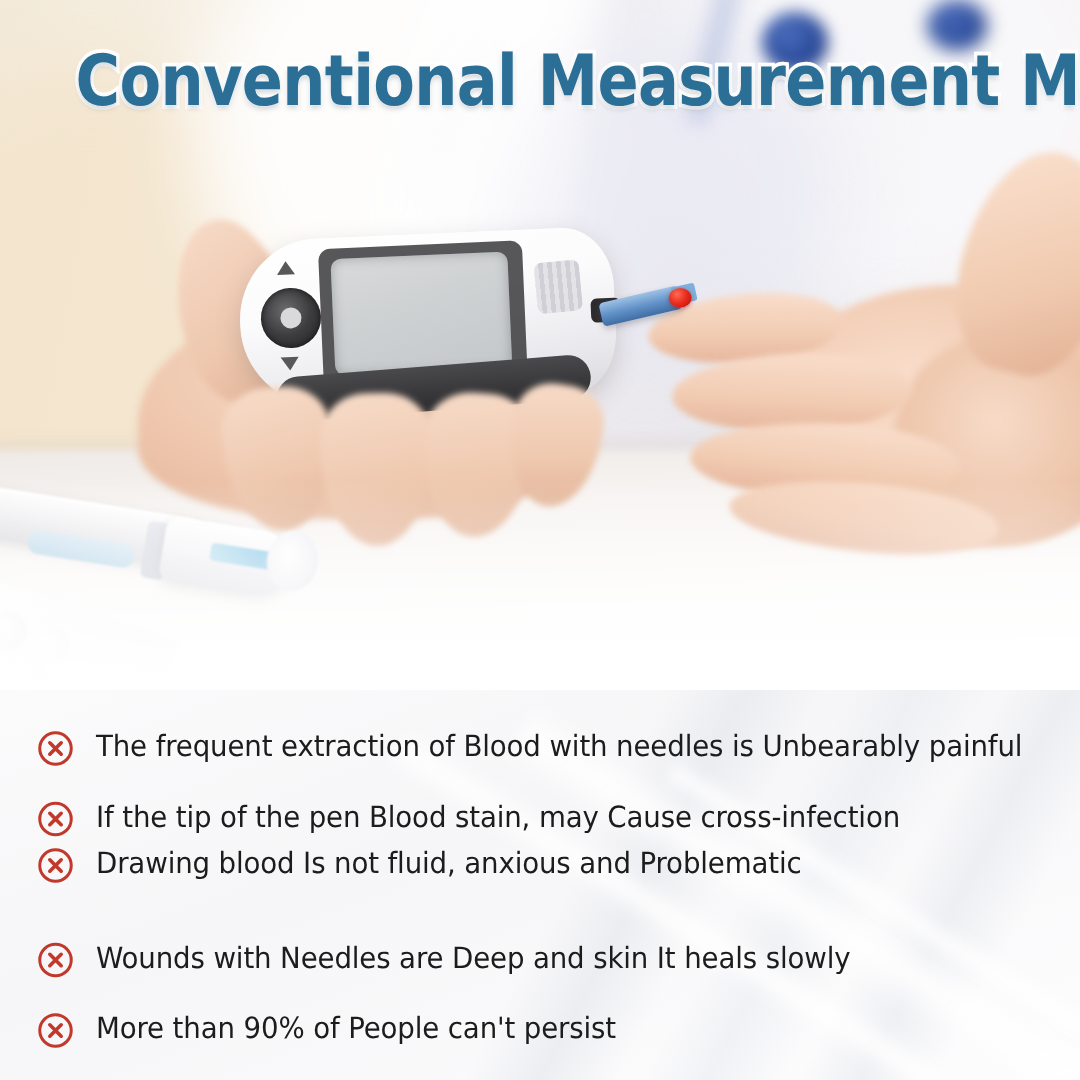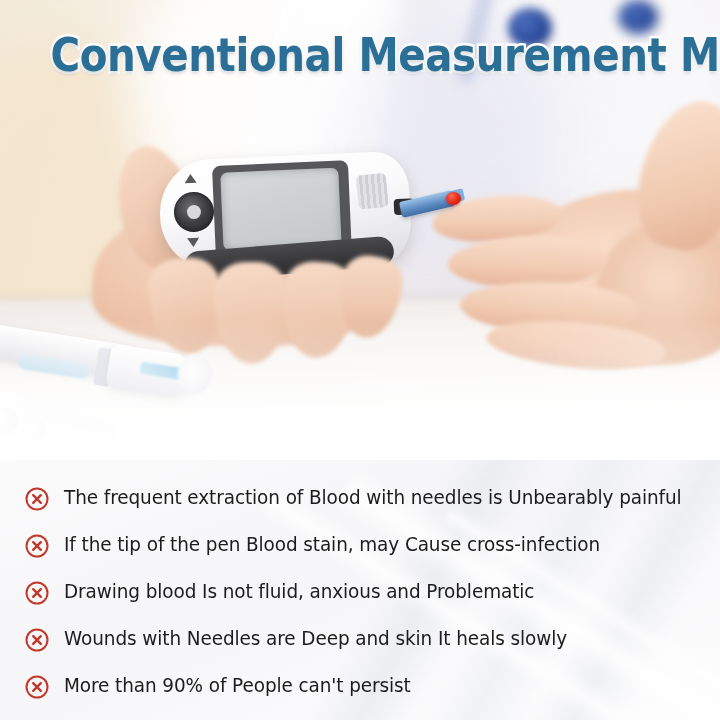--- a/index.html
+++ b/index.html
@@ -490,21 +490,21 @@
       </div>
 
       <div class="bullet-row" style="top:73px">
         <svg class="bullet-icon" viewBox="0 0 26 26">
           <circle cx="13" cy="13" r="10.5" fill="none" stroke="#c0392b" stroke-width="2"></circle>
           <path d="M9.2 9.2 L16.8 16.8 M16.8 9.2 L9.2 16.8" stroke="#c0392b" stroke-width="2.4" stroke-linecap="round"></path>
         </svg>
         <span class="bullet-text">If the tip of the pen Blood stain, may Cause cross-infection</span>
       </div>
 
-      <div class="bullet-row" style="top:120px">
+      <div class="bullet-row" style="top:104px">
         <svg class="bullet-icon" viewBox="0 0 26 26">
           <circle cx="13" cy="13" r="10.5" fill="none" stroke="#c0392b" stroke-width="2"></circle>
           <path d="M9.2 9.2 L16.8 16.8 M16.8 9.2 L9.2 16.8" stroke="#c0392b" stroke-width="2.4" stroke-linecap="round"></path>
         </svg>
         <span class="bullet-text">Drawing blood Is not fluid, anxious and Problematic</span>
       </div>
 
       <div class="bullet-row" style="top:167px">
         <svg class="bullet-icon" viewBox="0 0 26 26">
           <circle cx="13" cy="13" r="10.5" fill="none" stroke="#c0392b" stroke-width="2"></circle>

